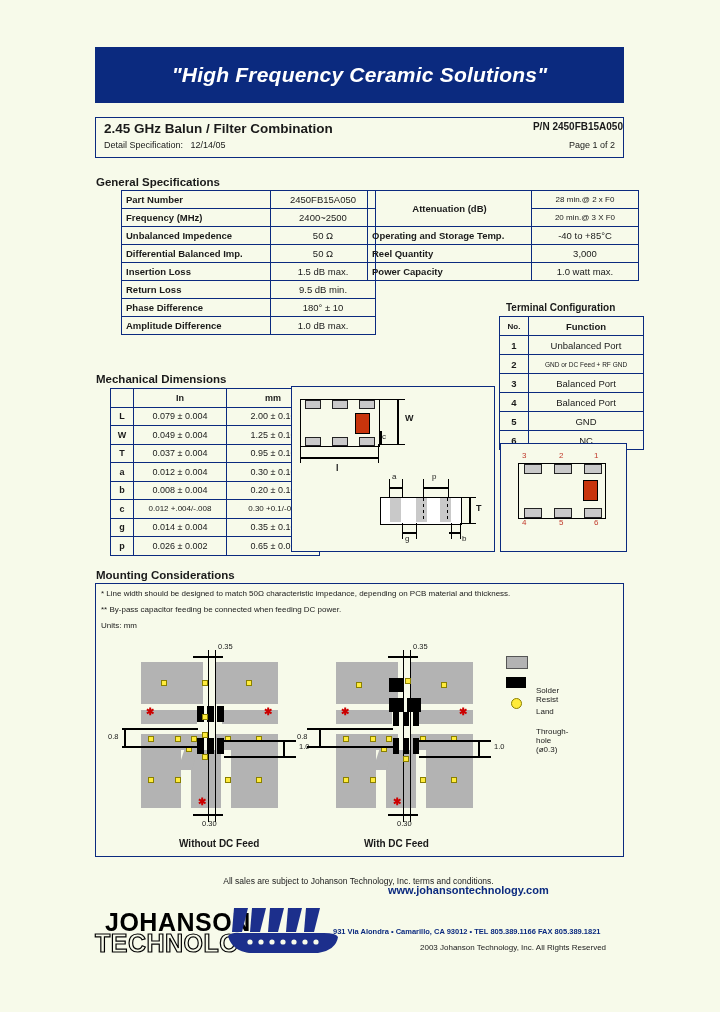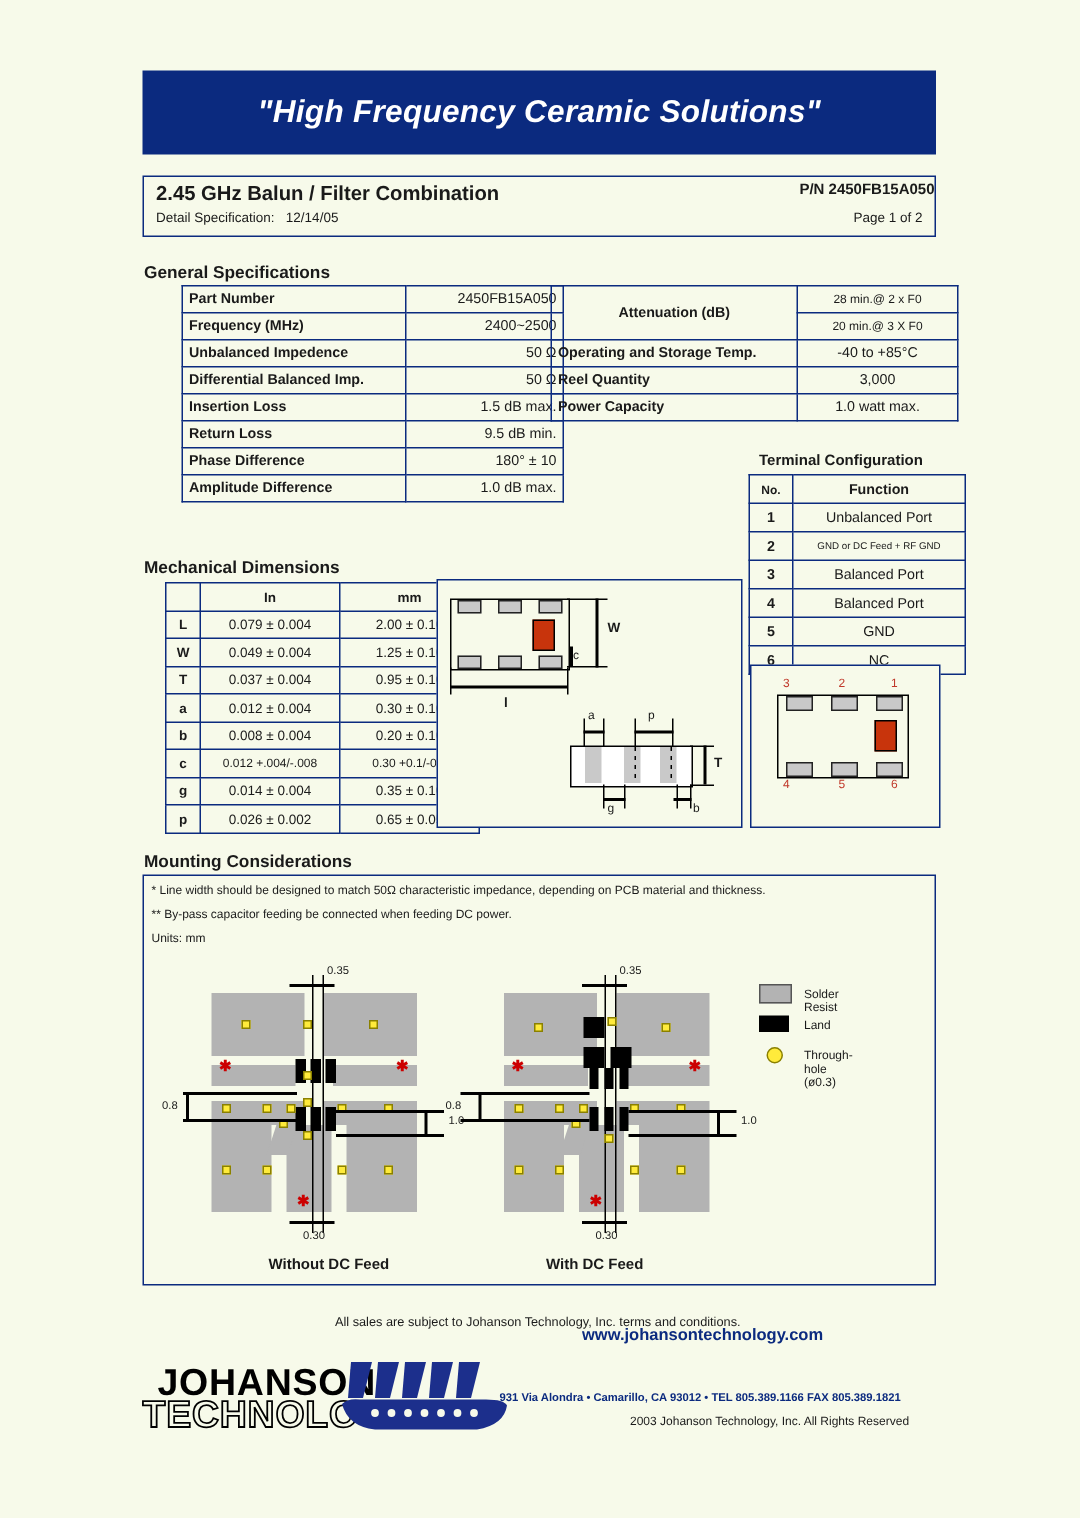--- a/index.html
+++ b/index.html
@@ -38,21 +38,21 @@
   .sec-head{font-size:11.5px;font-weight:bold;position:absolute;}
 
   
   table.spec{border-collapse:collapse;position:absolute;font-size:9.5px;}
   table.spec td{
     border:1px solid #0b2a7f;
     padding:1px 4px;height:15px;
     white-space:nowrap;
   }
   td.lbl{font-weight:bold;}
-  td.val{text-align:right;padding-left:7px;}
+  td.val{text-align:center;padding-left:7px;}
 
   
   #genspec{left:109px;top:190px;margin-left:12px;}
   #genspec td.lbl{width:140px;}
   #genspec td.val{width:96px;}
 
   
   #atten{left:367px;top:190px;}
   #atten td{height:15px;}
   #atten td.lbl{width:155px;font-weight:bold;}
@@ -104,21 +104,21 @@
 
   
   .sr{position:absolute;background:#b3b3b3;}
   .land{position:absolute;background:#000;}
   .via{position:absolute;width:4px;height:4px;background:#ffeb3b;border:1px solid #8a8000;}
   .ast{position:absolute;color:#cc0000;font-size:10px;font-weight:bold;line-height:8px;}
   .fdim{position:absolute;font-size:7.5px;}
   .tl{position:absolute;background:#000;}
 
   
-  .lgbox{position:absolute;font-size:8px;}
+  .lgbox{position:absolute;font-size:8px;margin-top:28px;}
   .lg-sr{position:absolute;width:20px;height:11px;background:#b3b3b3;border:1px solid #555;}
   .lg-ld{position:absolute;width:20px;height:11px;background:#000;}
   .lg-th{position:absolute;width:9px;height:9px;border-radius:50%;background:#ffeb3b;border:1px solid #8a8000;}
 
   
   .disc{position:absolute;width:527px;left:95px;text-align:center;font-size:8.5px;}
 
   
   .logo-johanson{
     position:absolute;left:105px;top:908px;font-size:25px;font-weight:bold;

